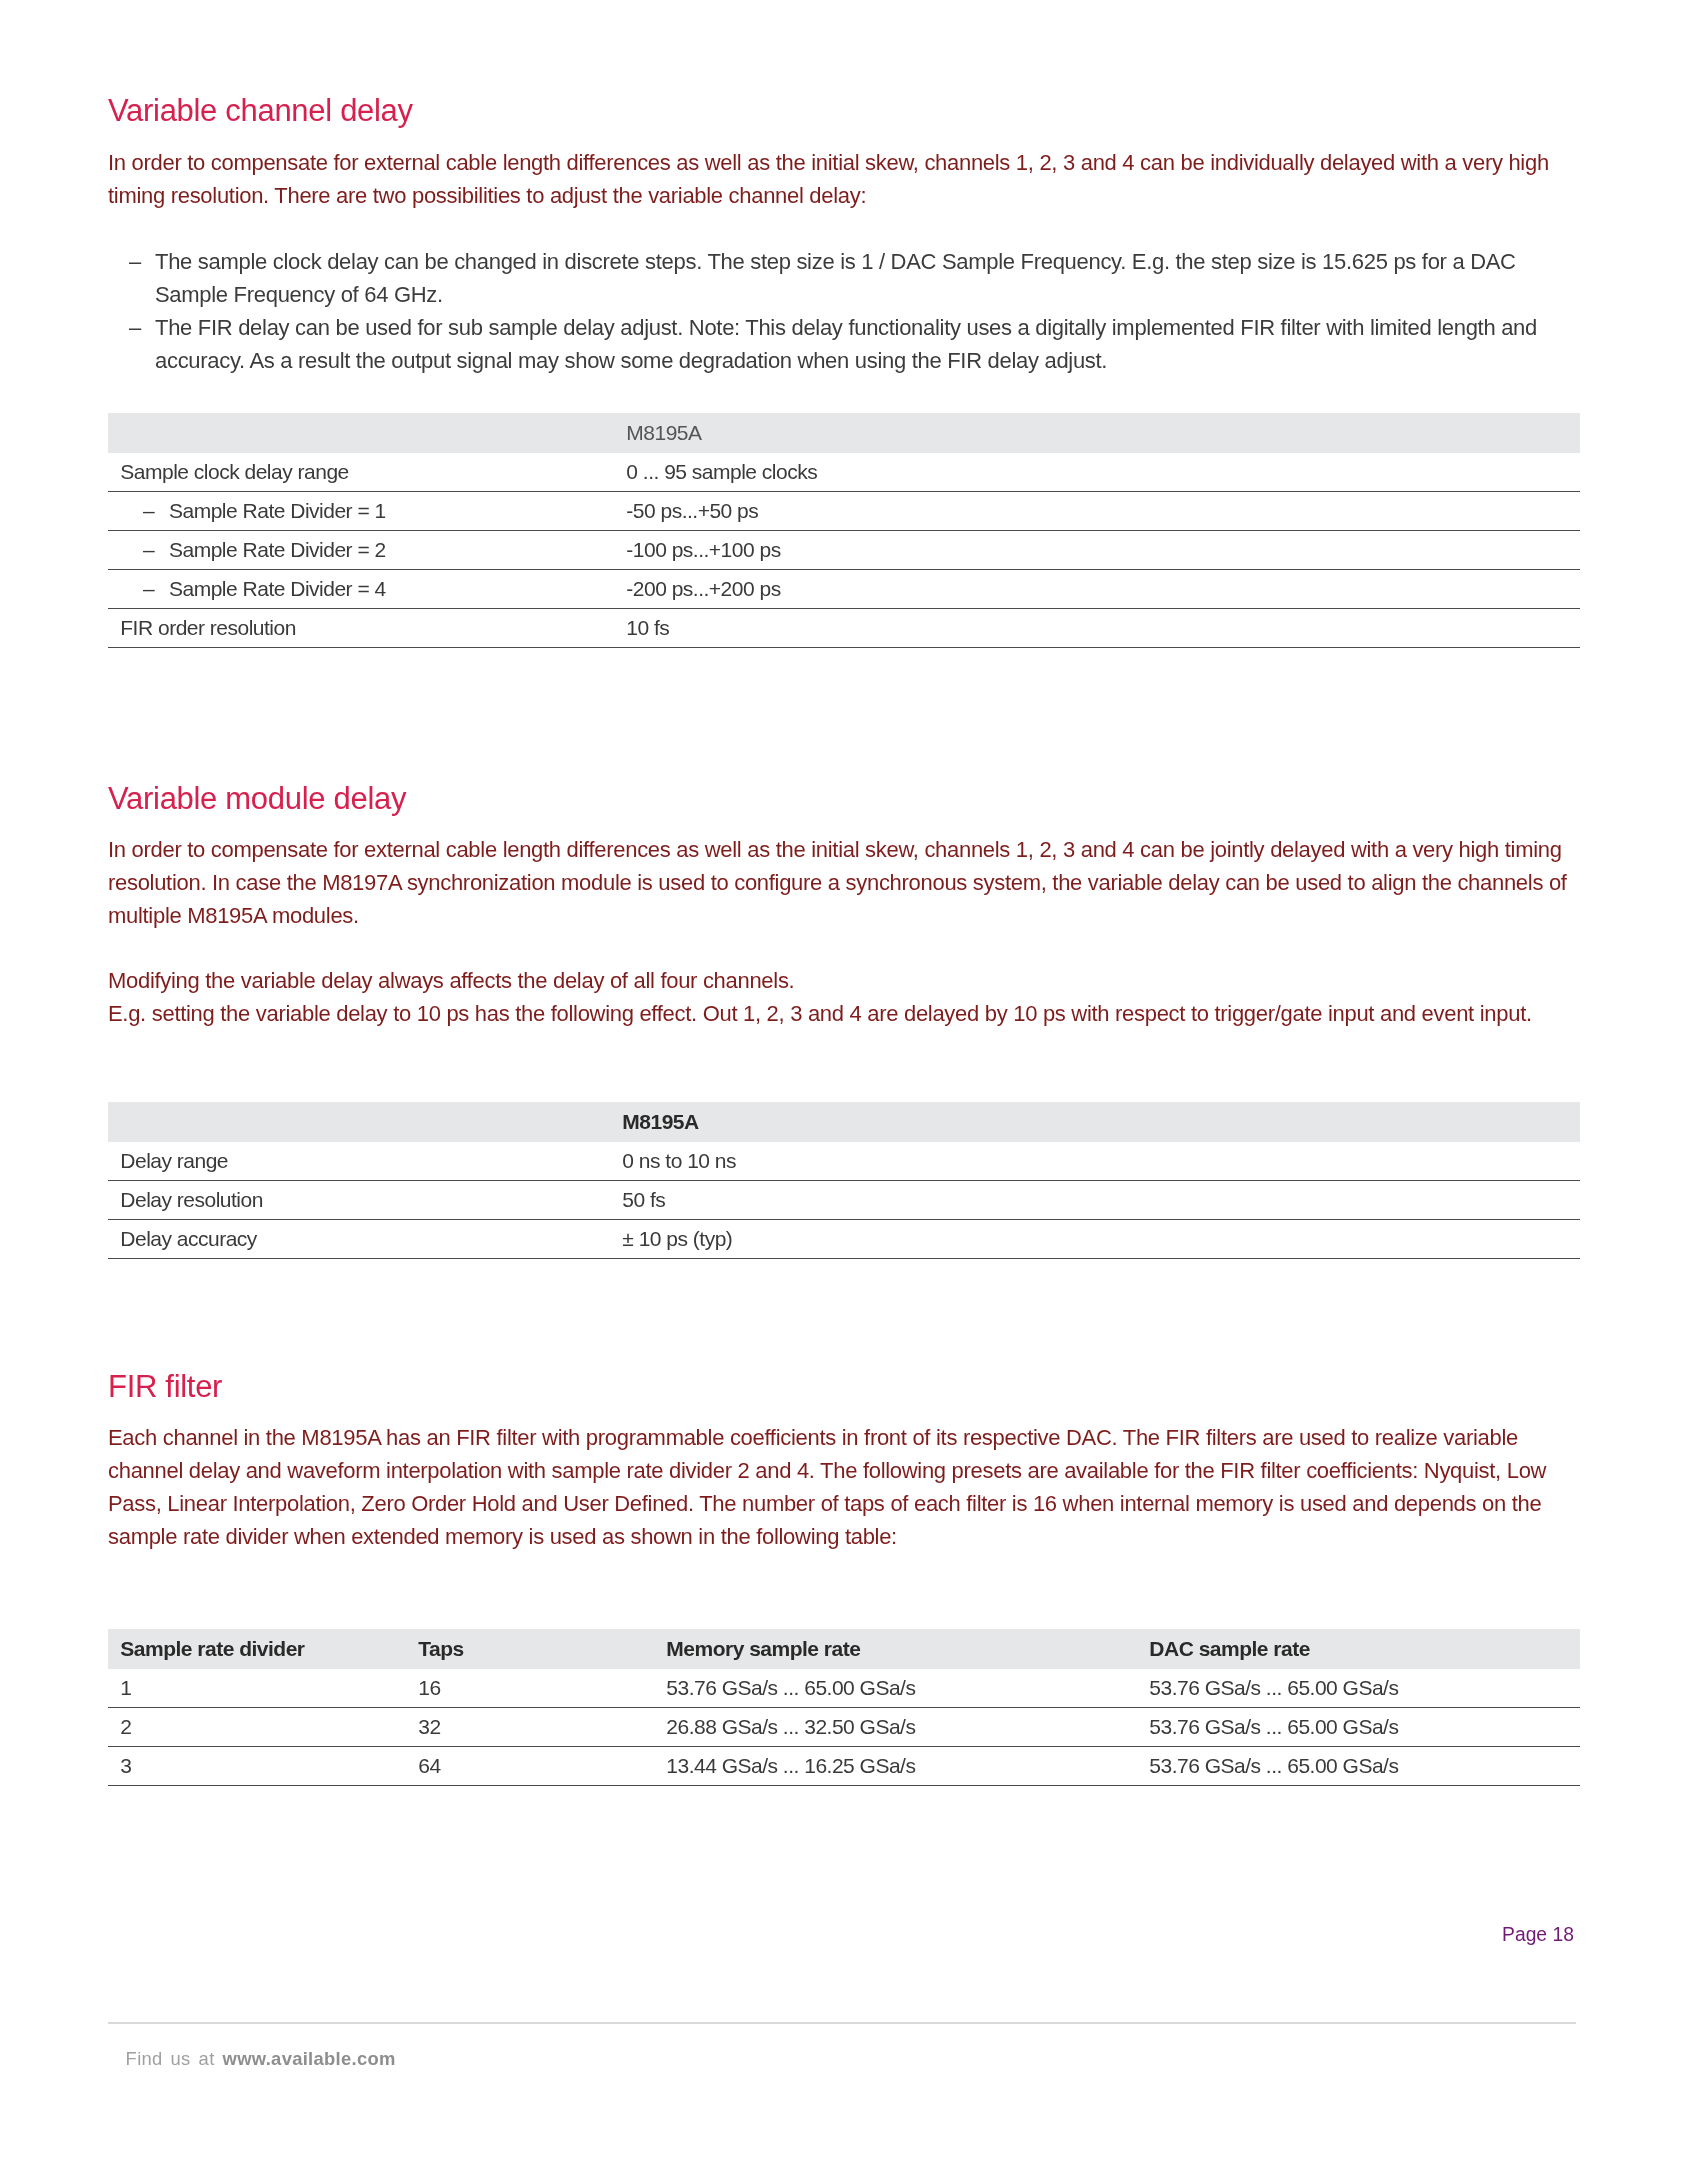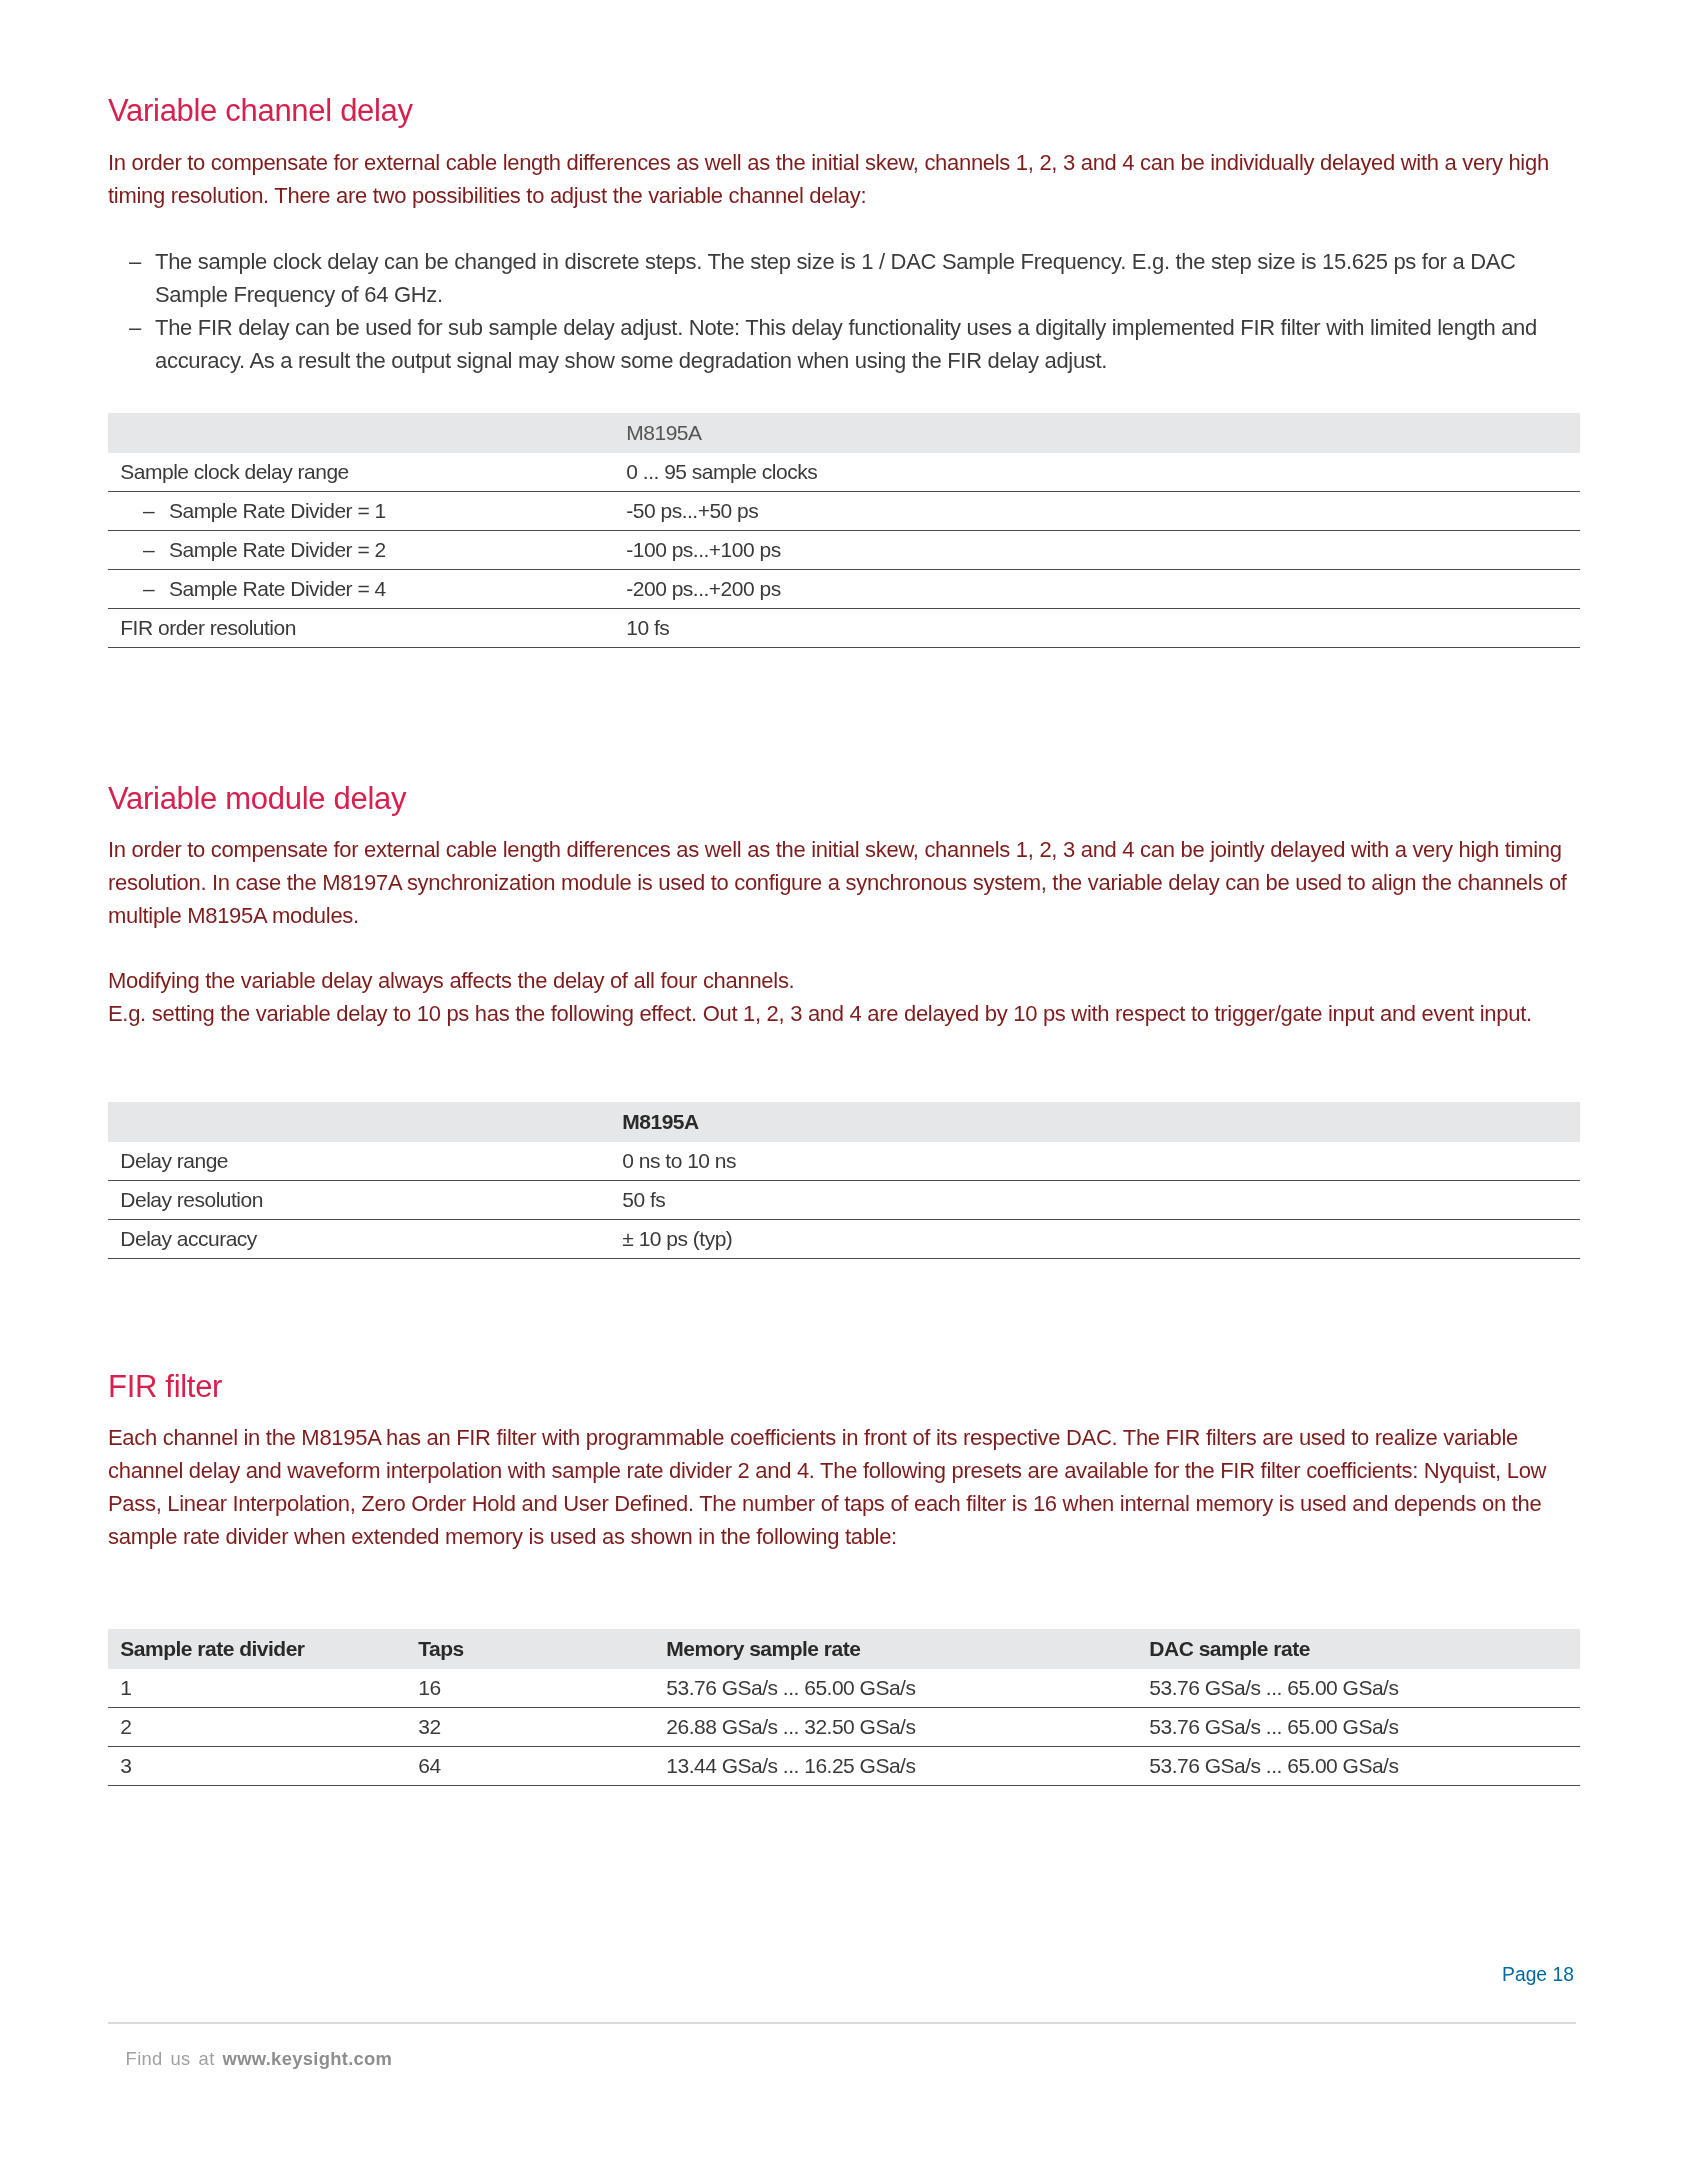--- a/index.html
+++ b/index.html
@@ -123,23 +123,23 @@
       word-spacing: 2.6px;
     }
     .footer-left b {
       color: #8e8e8e;
       font-weight: bold;
       word-spacing: 0;
     }
     .footer-right {
       position: absolute;
       right: 6.1px;
-      top: 1964px;
+      top: 1924px;
       font-size: 19.3px;
-      color: #0369a1;
+      color: #701a75;
     }
   </style>
 </head>
 <body>
 
 <div class="page">
 
   <h2 class="h" style="top:91px">Variable channel delay</h2>
 
   <p class="para" style="top:146px">In order to compensate for external cable length differences as well as the initial skew, channels 1, 2, 3 and 4 can be individually delayed with a very high timing resolution. There are two possibilities to adjust the variable channel delay:</p>
@@ -263,18 +263,18 @@
         <td>64</td>
         <td>13.44 GSa/s ... 16.25 GSa/s</td>
         <td>53.76 GSa/s ... 65.00 GSa/s</td>
       </tr>
     </tbody>
   </table>
 
   <div class="footer-line"></div>
   <div class="footer-left">
     <span>Find us at</span>
-    <b>www.keysight.com</b>
+    <b>www.available.com</b>
   </div>
   <div class="footer-right">Page 18</div>
 
 </div>
 
 
 </body></html>

